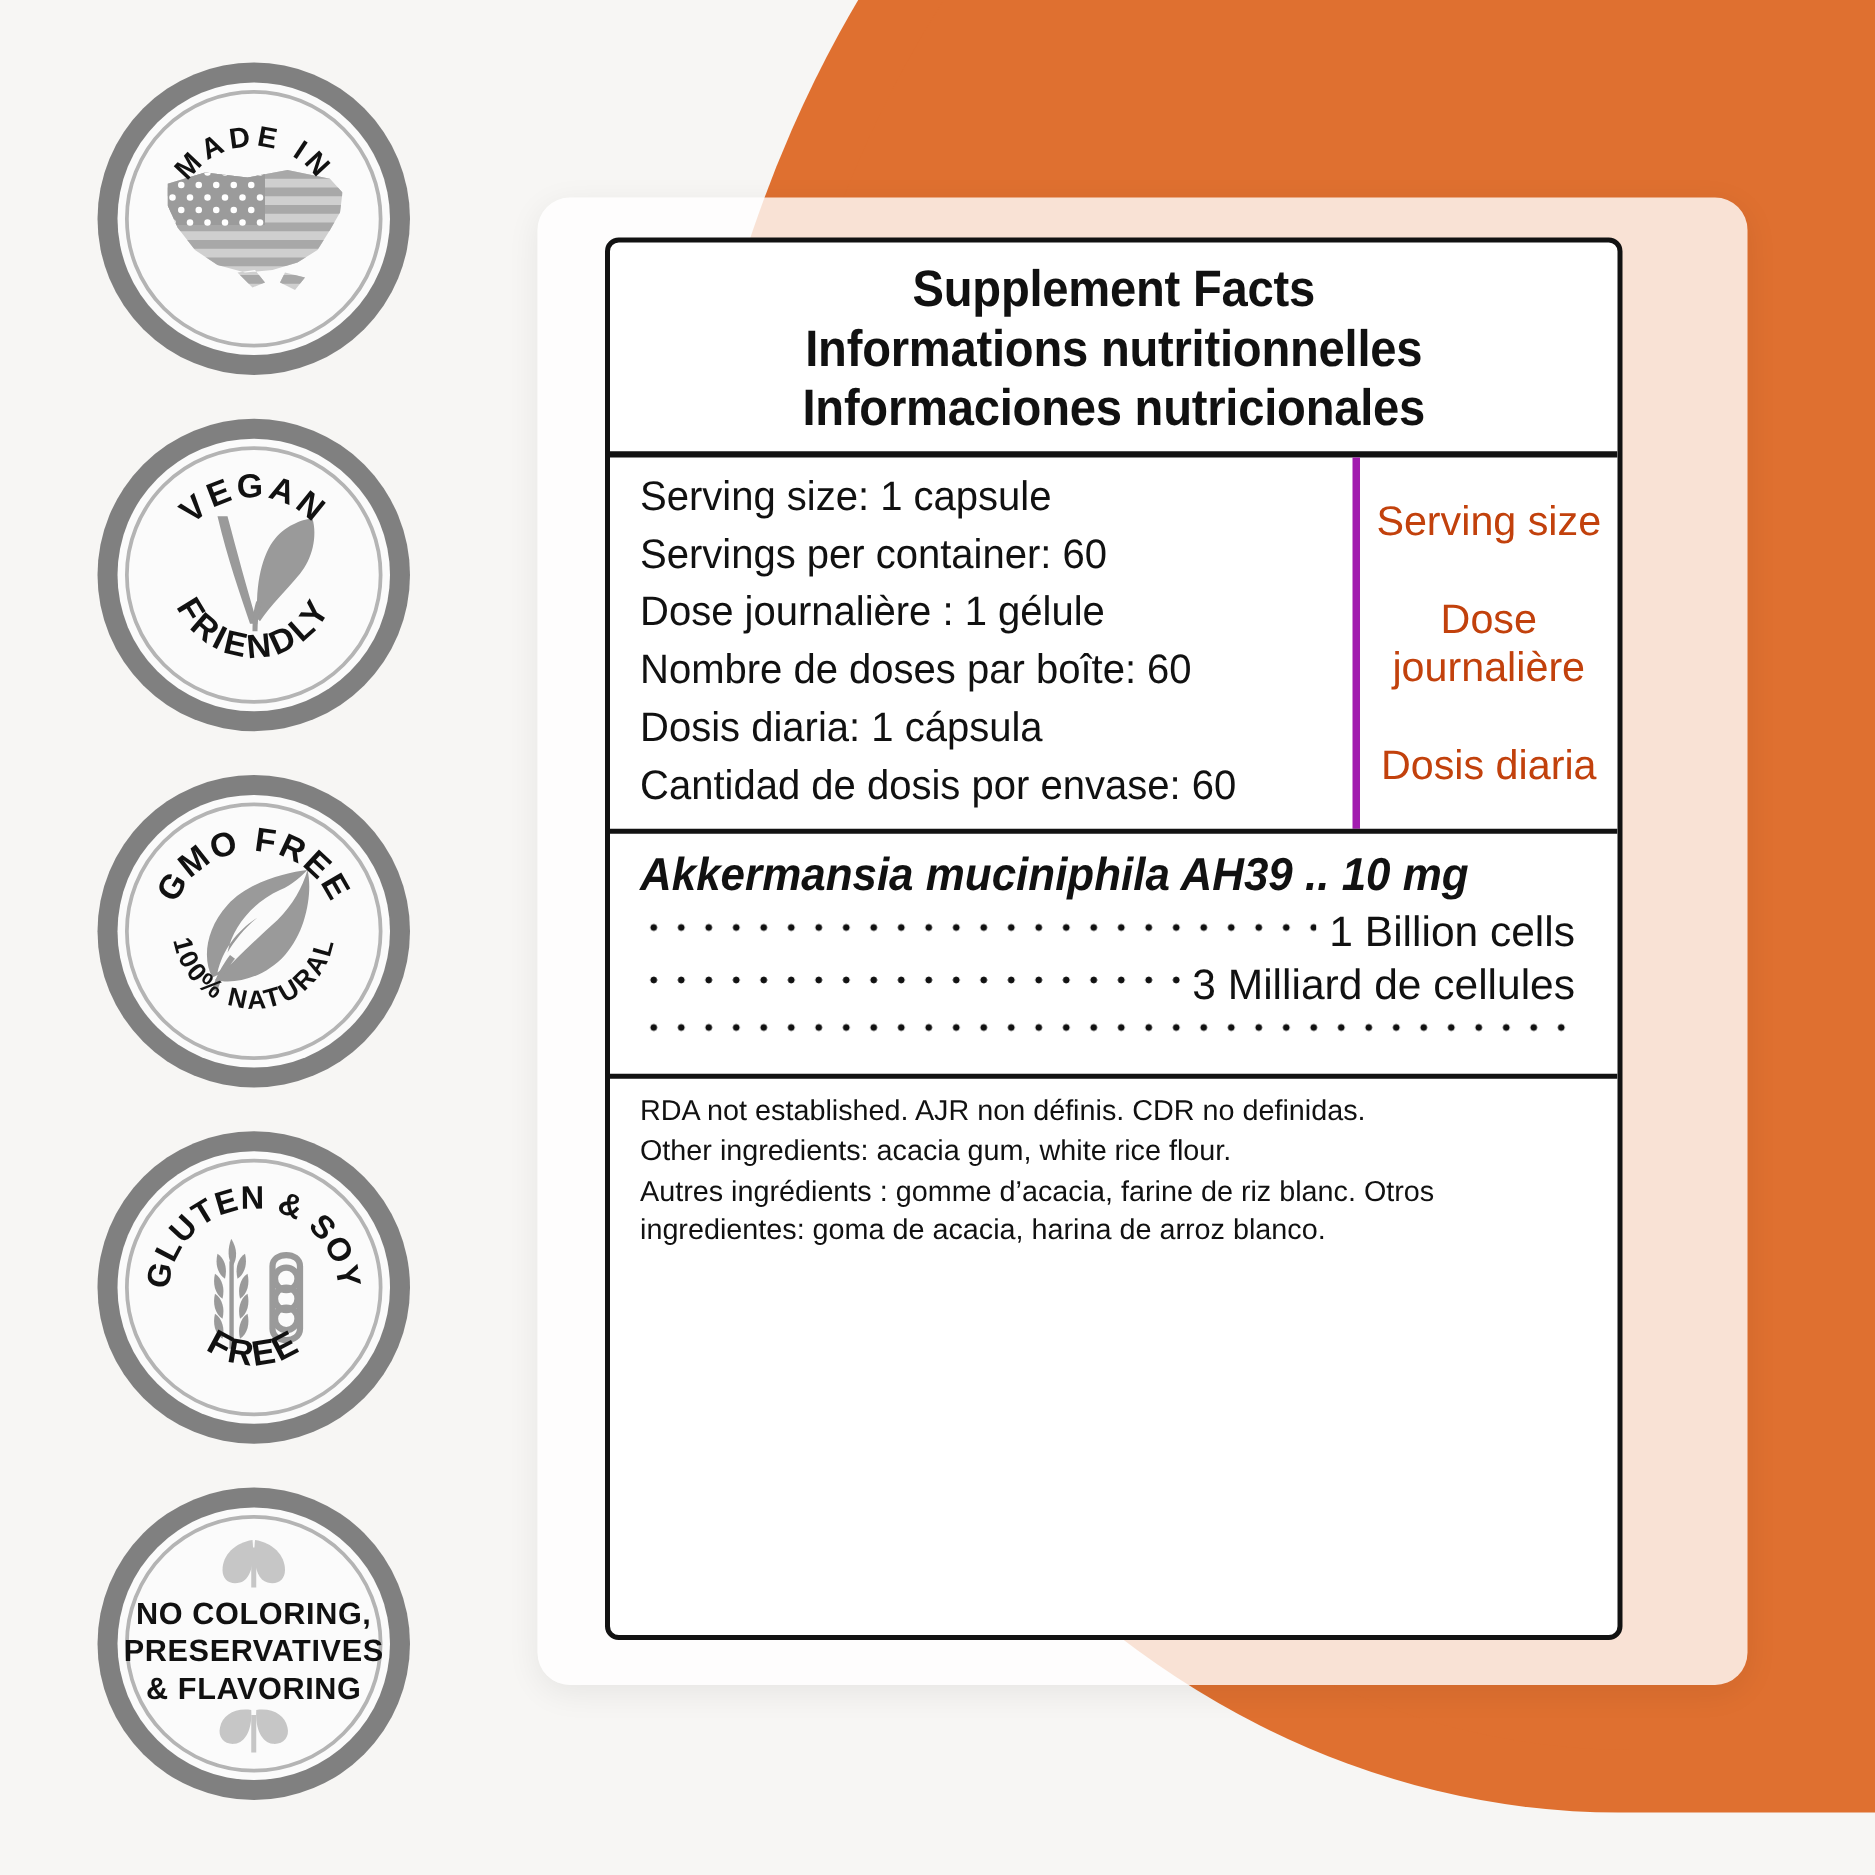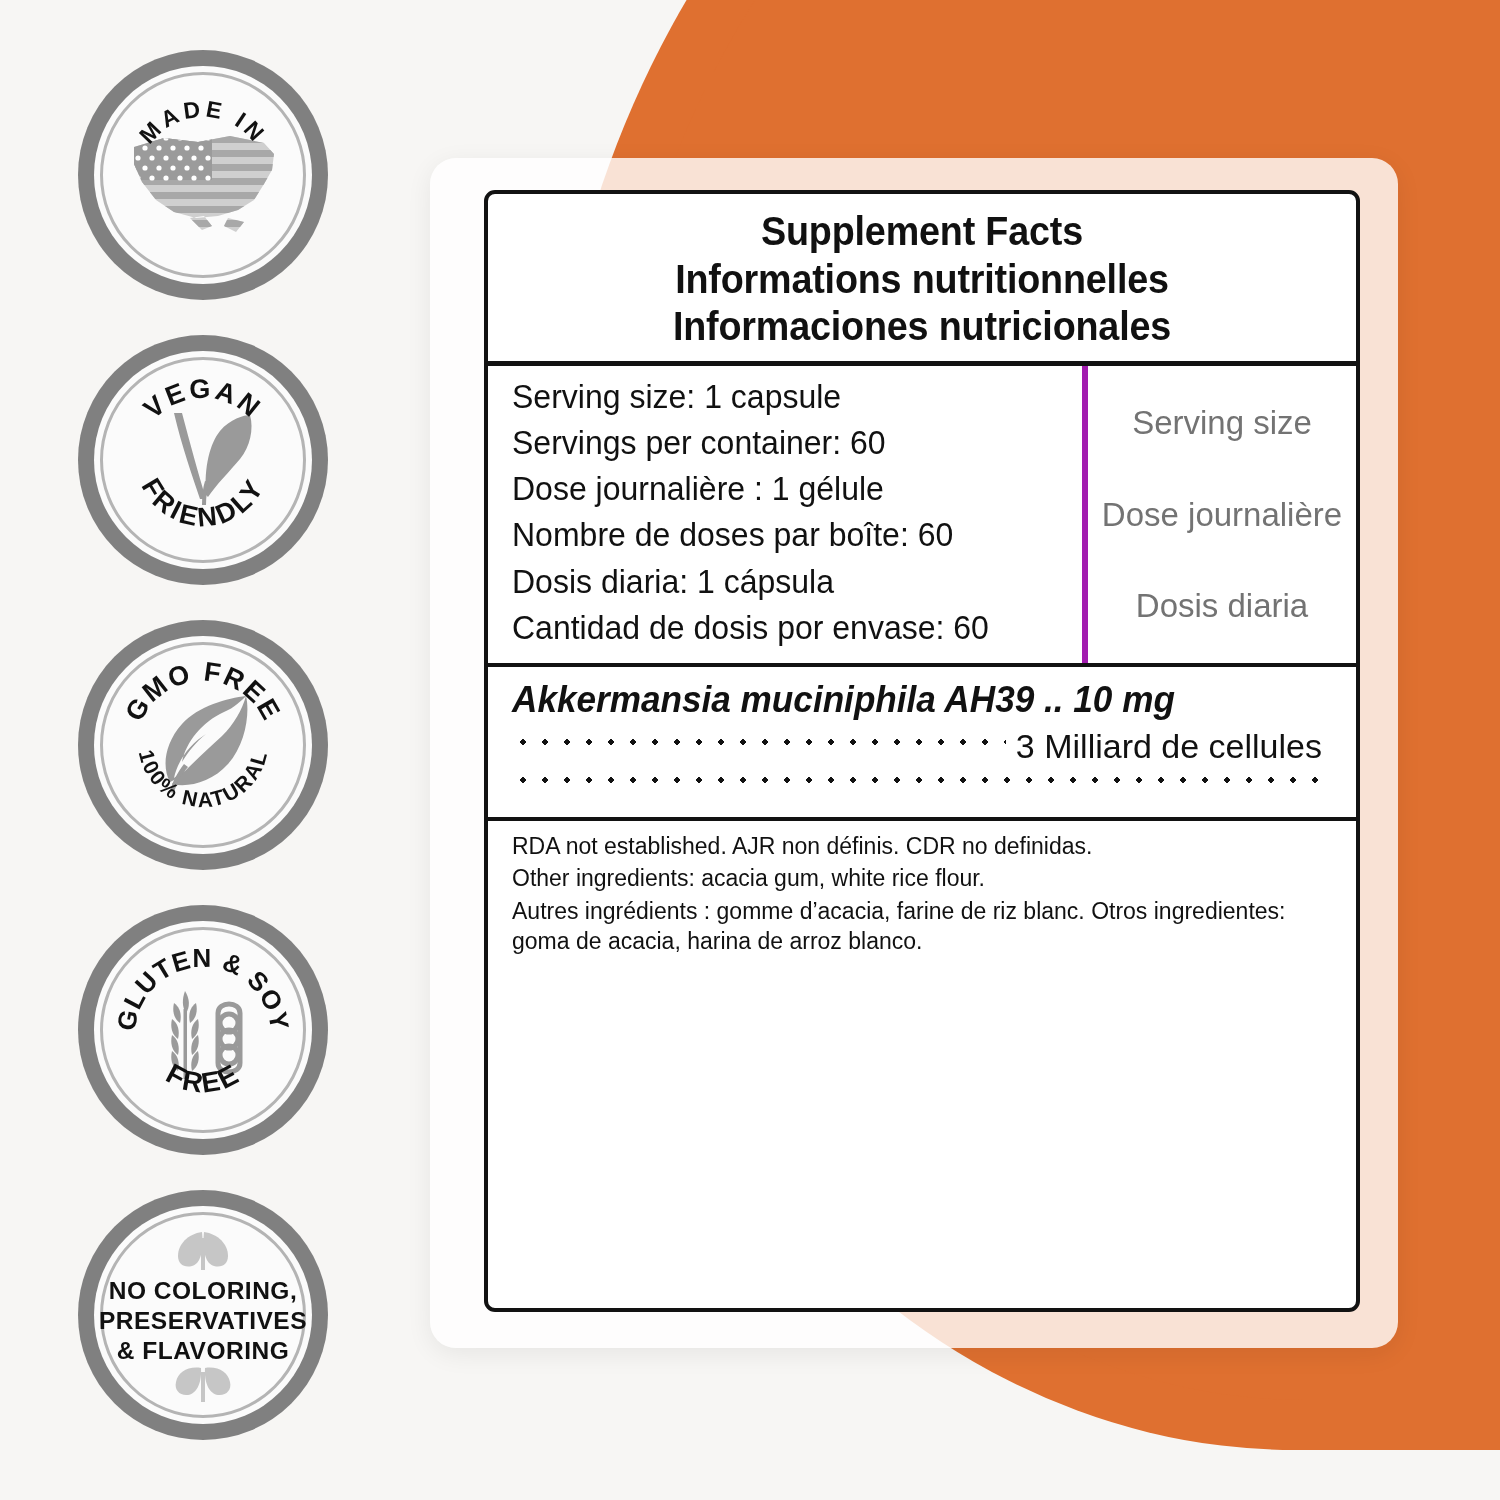--- a/index.html
+++ b/index.html
@@ -35,21 +35,21 @@
     width:968px;height:1190px;
     background:rgba(255,255,255,.80);
     border-radius:26px;
     box-shadow:0 6px 26px rgba(0,0,0,.07);
   }
 
   
   .panel{
     position:absolute;
     left:484px;top:190px;
-    width:876px;height:1122px;
+    width:814px;height:1122px;
     background:#fff;
     border:4px solid #121212;
     border-radius:11px;
     box-sizing:border-box;
     overflow:hidden;
   }
   .panel-inner{padding:0;height:100%;box-sizing:border-box;display:flex;flex-direction:column;}
 
   
   .sf-header{
@@ -95,21 +95,21 @@
     flex-direction:column;
     justify-content:space-around;
     align-items:center;
     text-align:center;
     padding:12px 6px;
     box-sizing:border-box;
   }
   .serv-right p{
     margin:0;
     font-size:33px;
-    color:#737373;
+    color:#c2410c;
     line-height:1.2;
   }
 
   
   .actives{padding:12px 34px 16px 24px;}
   .active-name{
     font-size:37px;
     font-weight:bold;
     font-style:italic;
     color:#111;
@@ -234,20 +234,24 @@
       </div>
 
       <div class="rule rule-med"></div>
 
       <div class="actives">
         <p class="active-name">
           <span>Akkermansia muciniphila AH39</span>
           <span>..</span>
           <span>10 mg</span>
         </p>
+        <div class="leader-row">
+          <span class="dots"></span>
+          <span class="leader-val">1 Billion cells</span>
+        </div>
         <div class="leader-row">
           <span class="dots"></span>
           <span class="leader-val">3 Milliard de cellules</span>
         </div>
         <div class="leader-row">
           <span class="dots"></span>
         </div>
       </div>
 
       <div class="rule rule-med"></div>

